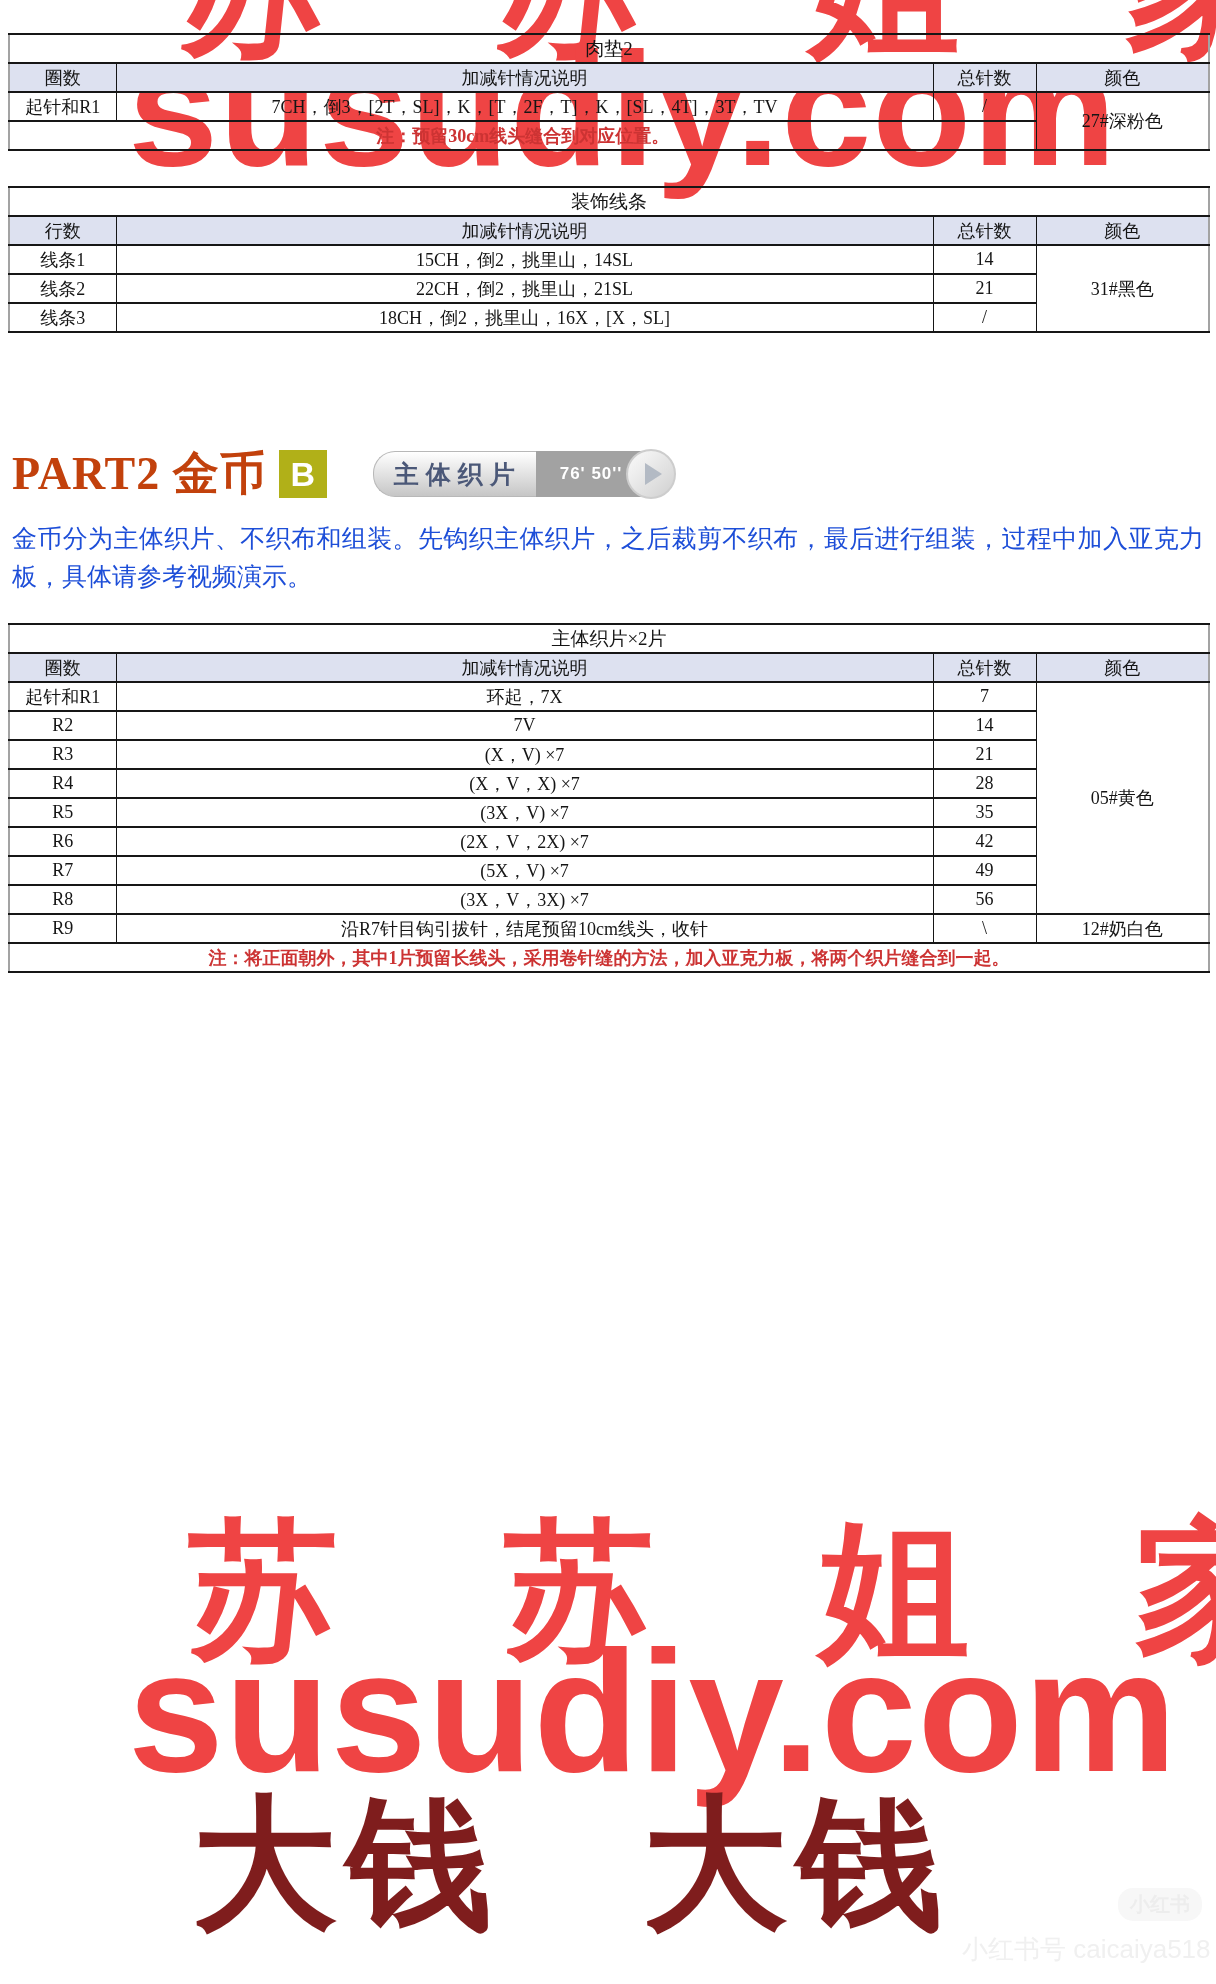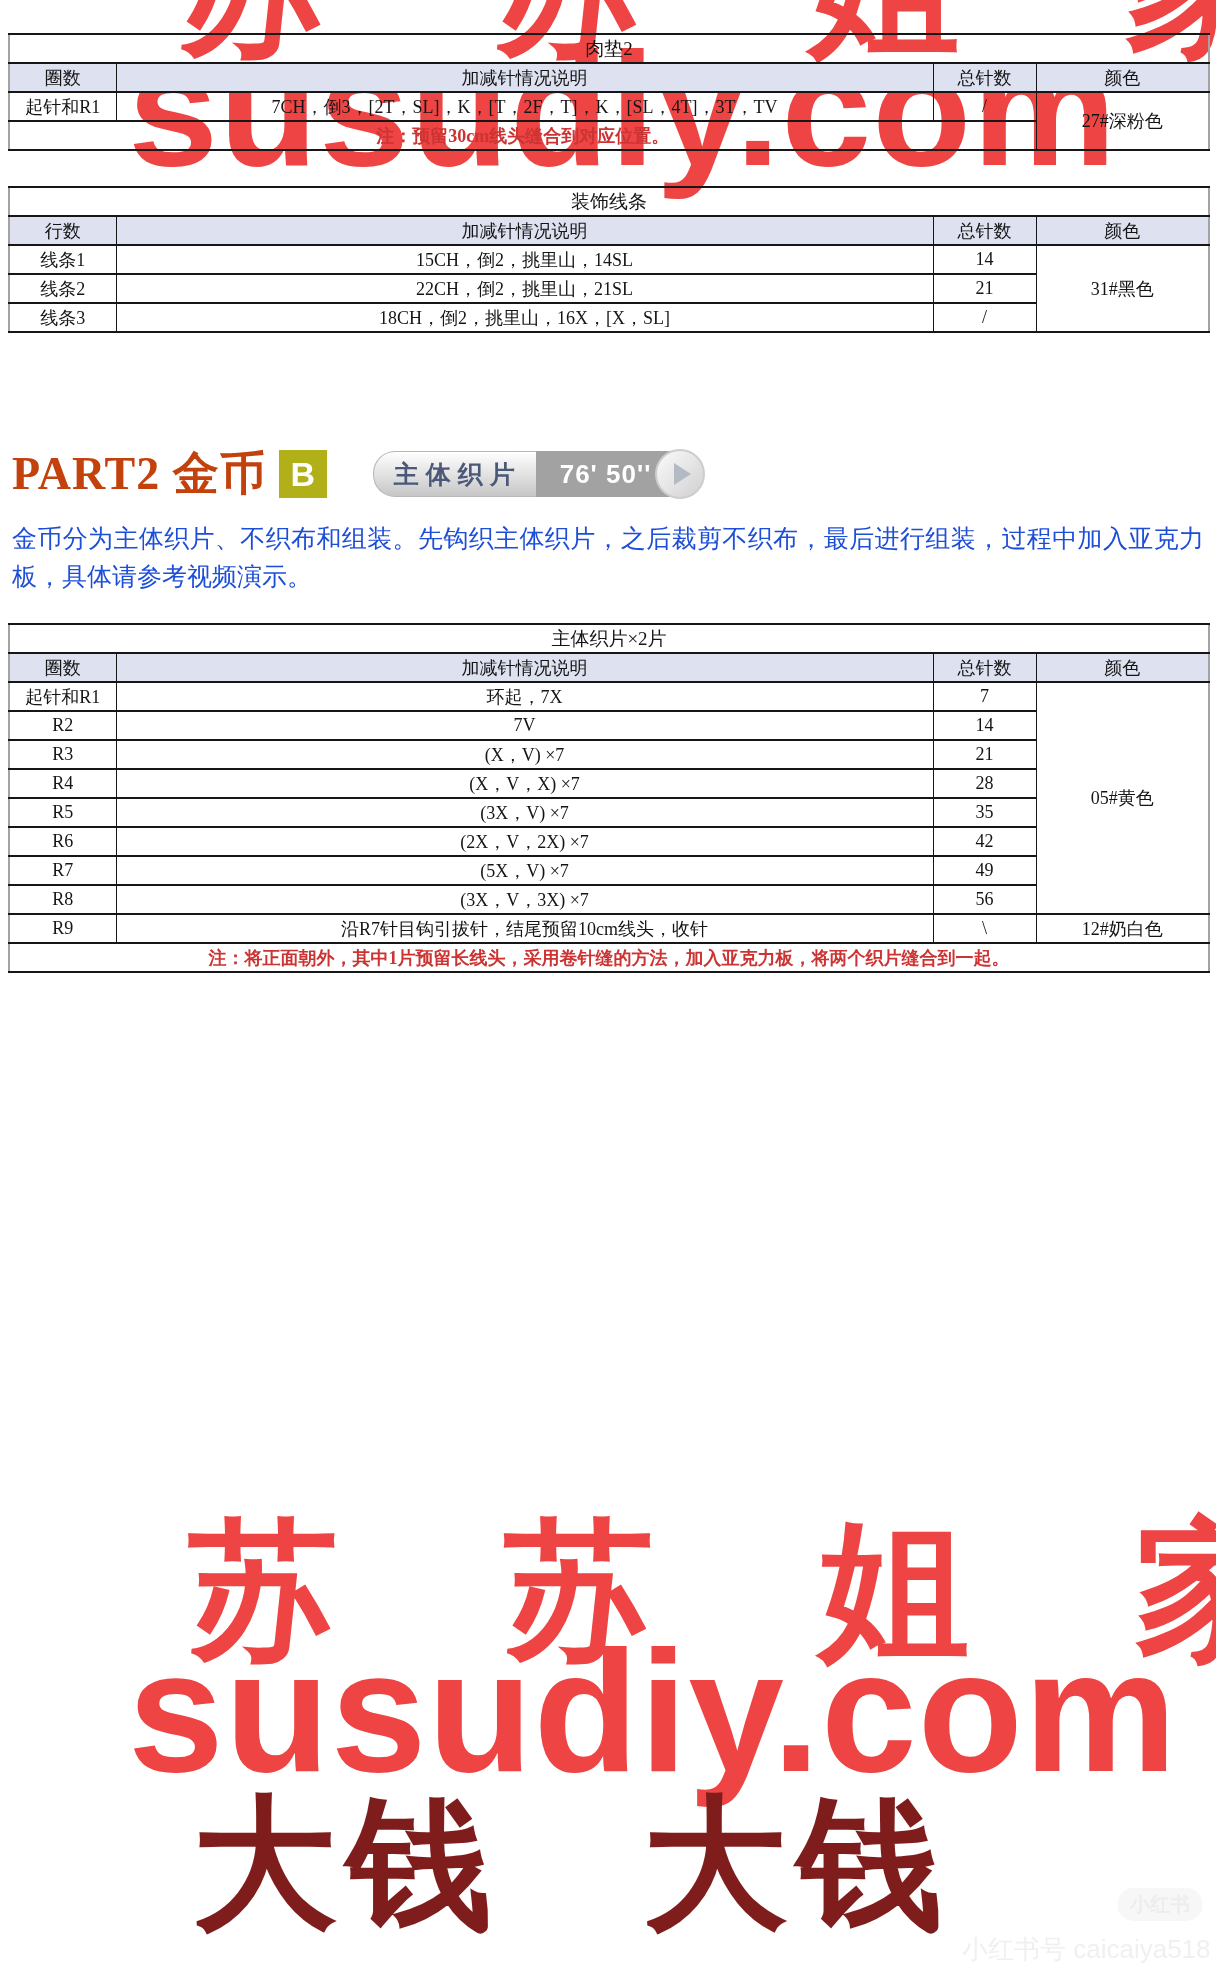--- a/index.html
+++ b/index.html
@@ -27,21 +27,21 @@
   
   .part2-row{position:absolute;top:443px;left:12px;display:flex;align-items:center;z-index:2;}
   .part2-title{font-size:46px;font-weight:bold;color:#c2410c;letter-spacing:1px;font-family:Liberation Serif, serif;}
   .part2-badge{width:48px;height:48px;margin-left:12px;background:#b1b018;color:#ffffff;
                font-size:34px;font-weight:bold;display:flex;align-items:center;justify-content:center;}
   .video-pill{margin-left:46px;position:relative;display:flex;align-items:center;height:44px;}
   .vp-label{height:44px;line-height:44px;padding:0 14px 0 20px;border:1px solid #b8b8b8;border-right:none;
             border-radius:22px 0 0 22px;background:linear-gradient(#ffffff,#c6c6c6);
             font-size:25px;font-weight:bold;letter-spacing:7px;color:#4b5878;}
   .vp-time{height:46px;line-height:46px;background:#a2a2a2;color:#ffffff;font-weight:bold;
-           font-size:26px;padding:0 44px 0 24px;border-radius:0 23px 23px 0;letter-spacing:1px;}
+           font-size:17px;padding:0 44px 0 24px;border-radius:0 23px 23px 0;letter-spacing:1px;}
   .vp-play{position:absolute;right:-10px;top:-3px;width:50px;height:50px;border-radius:50%;
            background:linear-gradient(135deg,#fbfbfb,#d0d0d0);border:2px solid #cdcdcd;
            display:flex;align-items:center;justify-content:center;box-sizing:border-box;}
   .vp-play .tri{width:0;height:0;border-left:17px solid #b3bac4;
                 border-top:11px solid transparent;border-bottom:11px solid transparent;margin-left:5px;}
   
   .intro{position:absolute;top:519px;left:12px;width:1192px;font-size:25px;line-height:38px;
          color:#1d4ed8;z-index:2;text-align:justify;}
   
   .handwrite{position:absolute;top:1768px;left:192px;font-size:145px;font-weight:bold;color:#7f1d1d;

